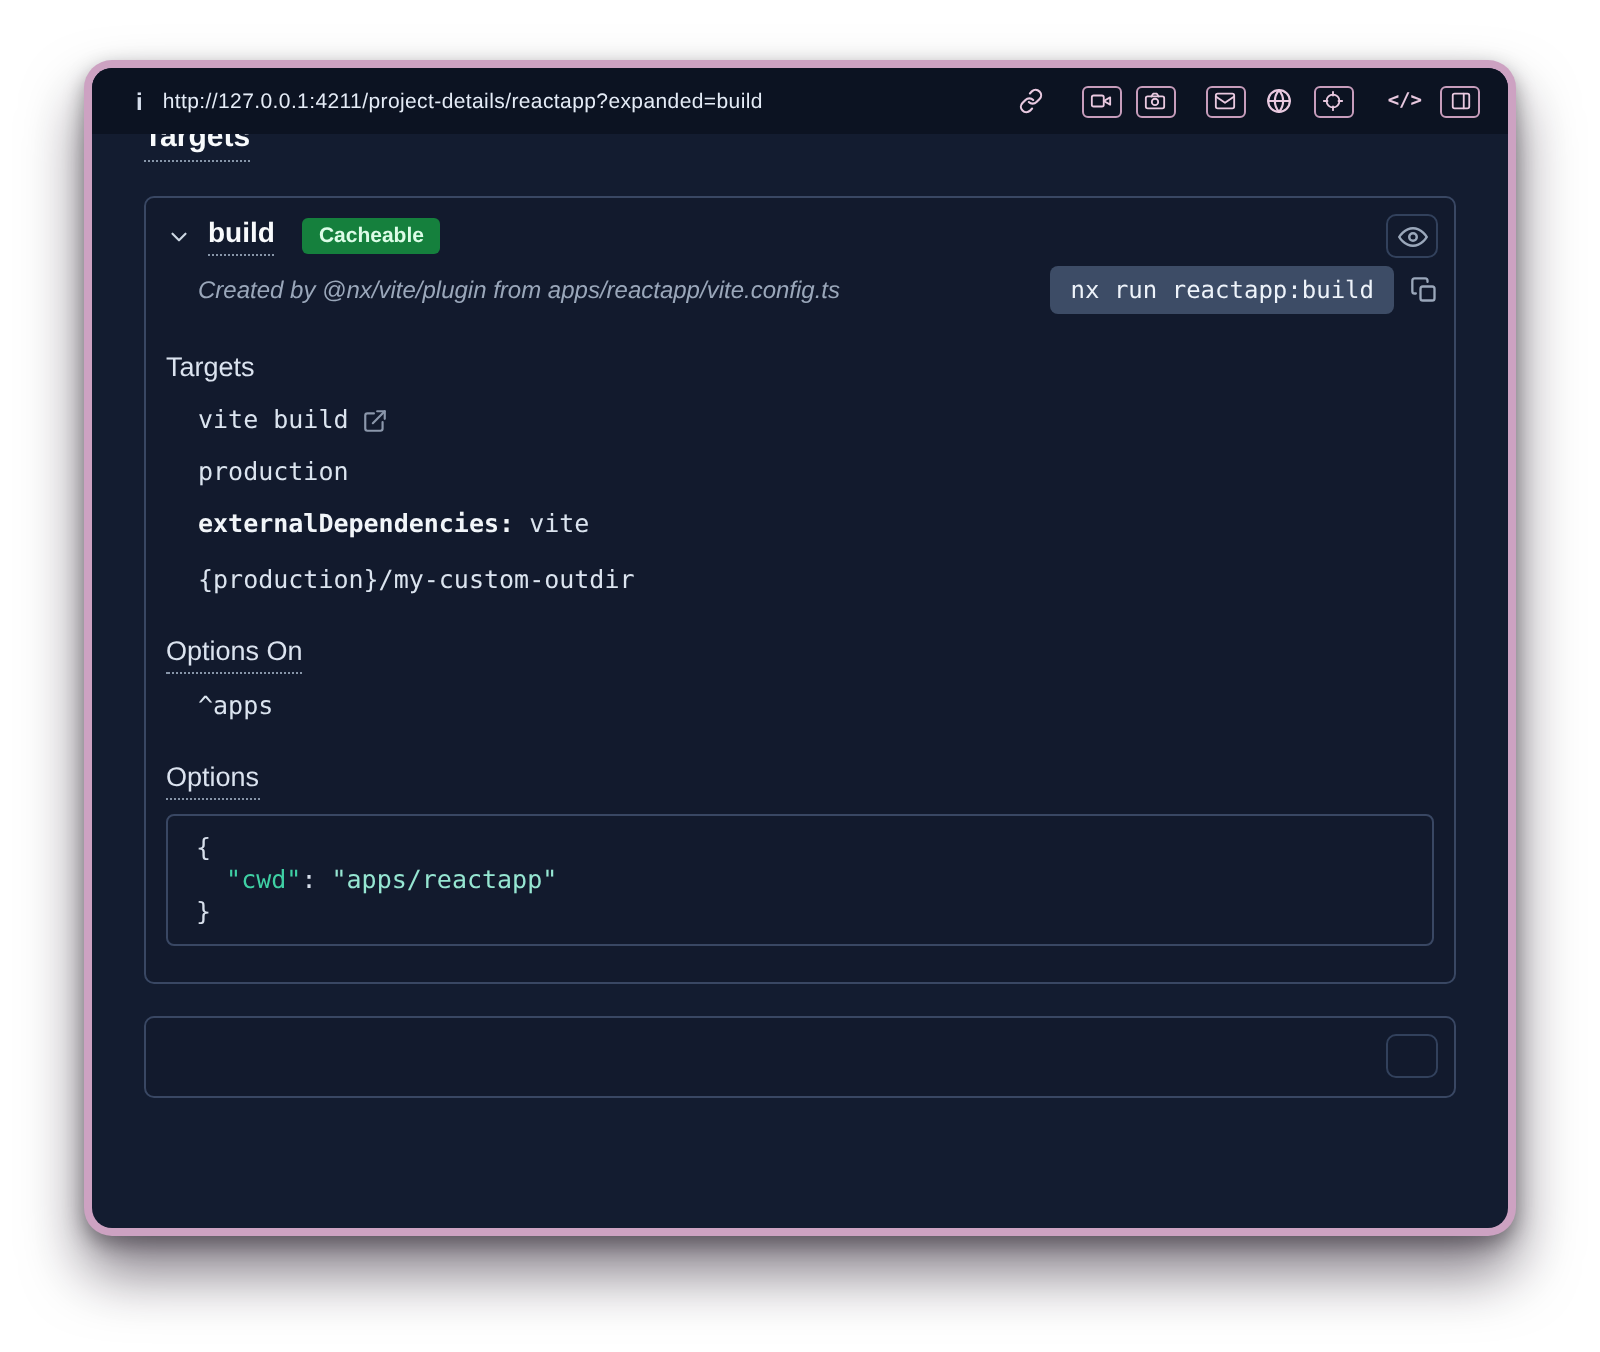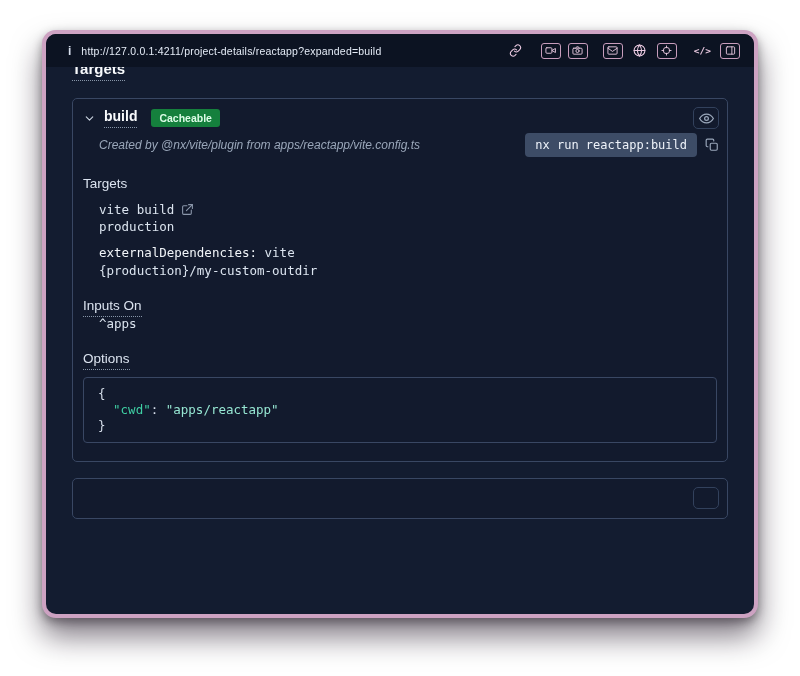--- a/index.html
+++ b/index.html
@@ -63,24 +63,24 @@
     background:#3d4c66; color:#eef3fa; font-family:"DejaVu Sans Mono", monospace;
     font-size:12px; padding:5px 10px; border-radius:4px; white-space:pre;
   }
   .copy-btn { display:flex; align-items:center; background:none; border:none; cursor:pointer; padding:0; }
   .copy-btn svg { stroke:#9aa7ba; fill:none; stroke-width:2; stroke-linecap:round; stroke-linejoin:round; }
 
   .sections { padding:0 10px 18px 10px; }
   .sec-label { margin-top:19px; color:#dbe3ef; font-size:13.5px; line-height:16px; display:block; }
   .sec-label span { color:#dbe3ef; }
   .mono { font-family:"DejaVu Sans Mono", monospace; font-size:12.5px; color:#dbe4ef; line-height:15px; white-space:pre; }
-  .val-row { margin:10px 0 0 16px; display:flex; align-items:center; gap:7px; }
+  .val-row { margin:10px 0 0 16px; display:flex; align-items:flex-end; gap:7px; }
   .li-row { margin:8px 0 0 16px; }
-  .first-li { margin-top:0; }
-  .bold-key { font-weight:normal; color:#f1f5f9; }
+  .first-li { margin-top:10px; }
+  .bold-key { font-weight:bold; color:#f1f5f9; }
   .ext-link { display:flex; align-items:center; }
   .ext-link svg { stroke:#8b97ab; fill:none; stroke-width:2; stroke-linecap:round; stroke-linejoin:round; }
 
   .code-block {
     margin:10px 0 0 0; border:1px solid #394763; border-radius:4px;
     padding:8px 14px; line-height:16px;
   }
   .codeline { font-family:"DejaVu Sans Mono", monospace; font-size:12.5px; color:#d7dfeb; line-height:16px; white-space:pre; }
   .json-key { color:#3fd0a4; }
   .json-val { color:#96e6d2; }
@@ -207,21 +207,21 @@
             </div>
             <div class="li-row">
               <span class="mono"><span class="bold-key">externalDependencies:</span><span> vite</span></span>
             </div>
 
             <div class="li-row first-li">
               <span class="mono">{production}/my-custom-outdir</span>
             </div>
 
             <span class="sec-label">
-              <span class="dotted">Inputs On</span>
+              <span class="dotted">Options On</span>
             </span>
             <div class="li-row first-li">
               <span class="mono">^apps</span>
             </div>
 
             <span class="sec-label">
               <span class="dotted">Options</span>
             </span>
             <div class="code-block">
               <div class="codeline">{</div>

